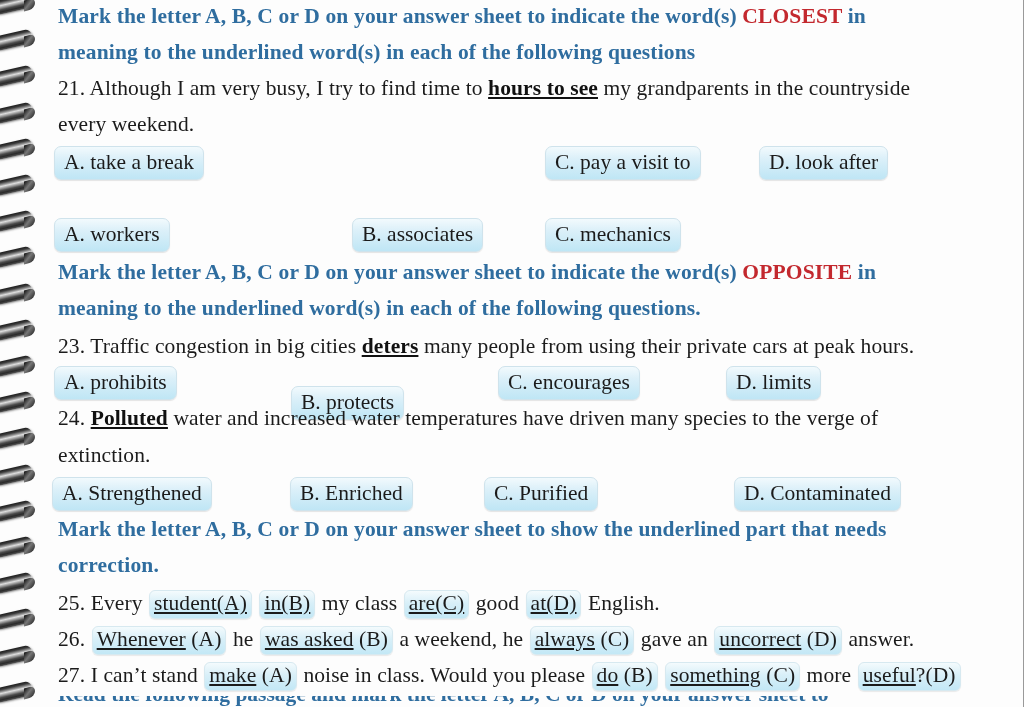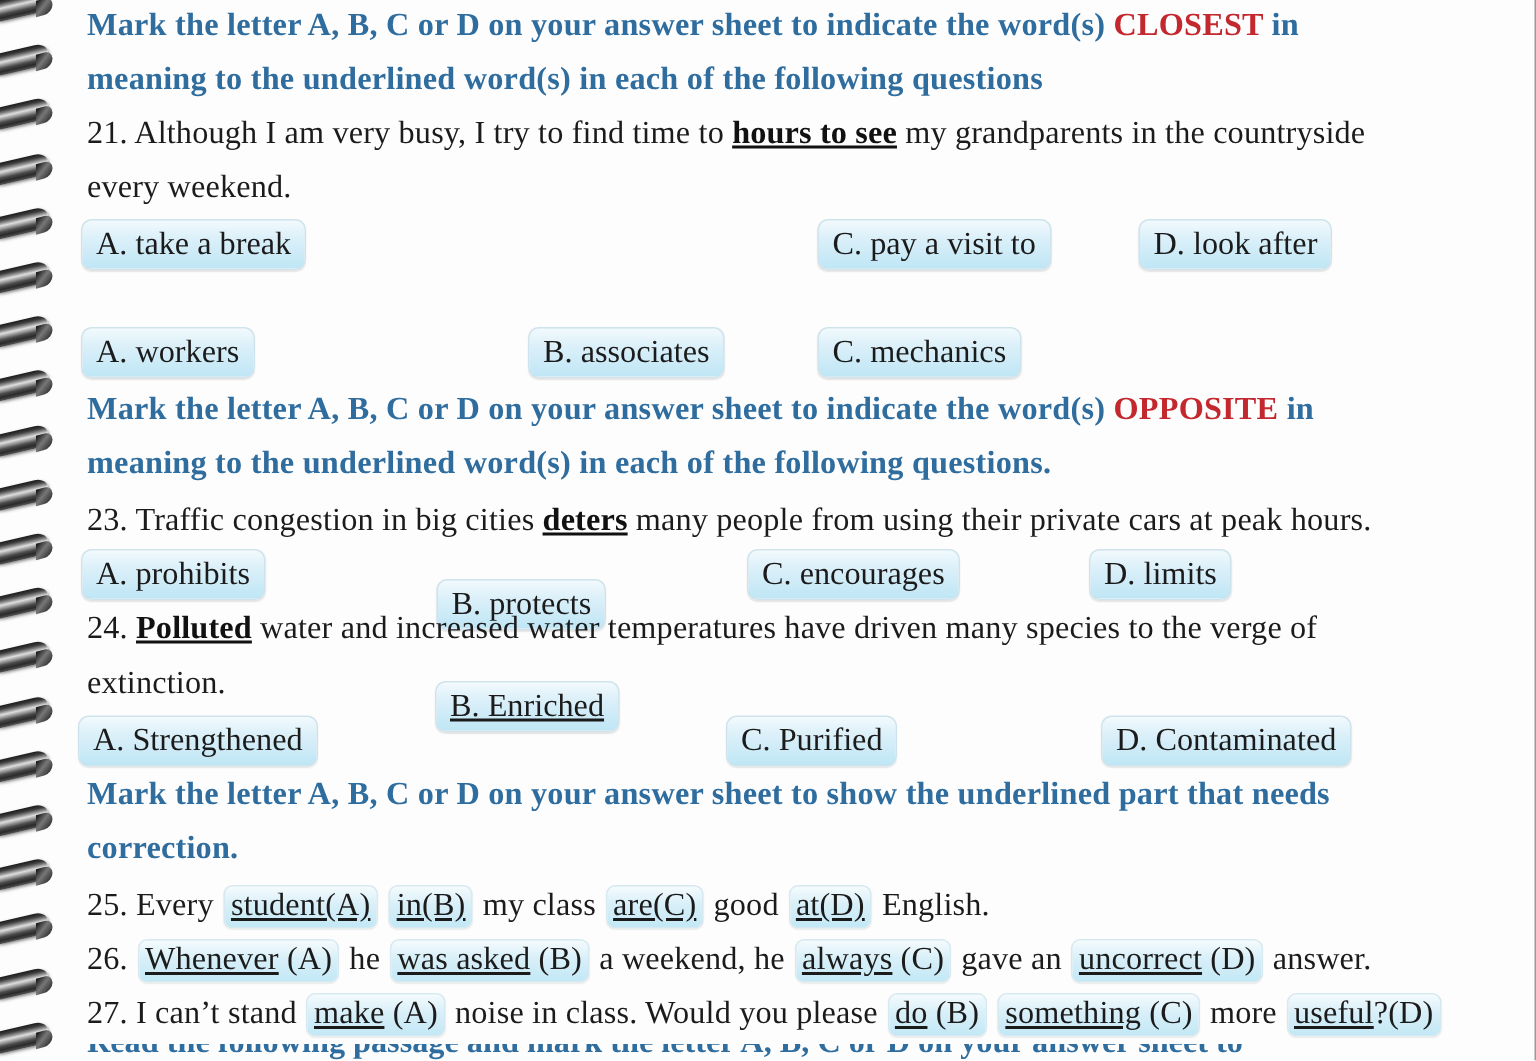--- a/index.html
+++ b/index.html
@@ -307,21 +307,21 @@
     <div class="opt" style="left:291px; top:386px;">B. protects</div>
     <div class="opt" style="left:478px; top:366px;margin-left:20px;">C. encourages</div>
     <div class="opt" style="left:726px; top:366px;">D. limits</div>
 
     <div class="line" style="left:58px; top:406px;">
       <span>24.</span>&nbsp;<span class="ul">Polluted</span><span> water and increased water temperatures have driven many species to the verge of</span>
     </div>
     <div class="line" style="left:58px; top:443px;">extinction.</div>
 
     <div class="opt" style="left:52px;  top:477px;">A. Strengthened</div>
-    <div class="opt" style="left:290px; top:454px;text-decoration:underline;">B. Enriched</div>
+    <div class="opt" style="left:290px; top:477px;">B. Enriched</div>
     <div class="opt" style="left:484px; top:477px;">C. Purified</div>
     <div class="opt" style="left:734px; top:477px;">D. Contaminated</div>
 
     <div class="line instr" style="left:58px; top:517px;">Mark the letter A, B, C or D on your answer sheet to show the underlined part that needs</div>
     <div class="line instr" style="left:58px; top:553px;">correction.</div>
 
     <div class="line" style="left:58px; top:590px;">
       <span>25.</span><span> Every </span><span class="chunk"><u>student(A)</u></span><span> </span><span class="chunk"><u>in(B)</u></span><span> my class </span><span class="chunk"><u>are(C)</u></span><span> good </span><span class="chunk"><u>at(D)</u></span><span> English.</span>
     </div>
 

